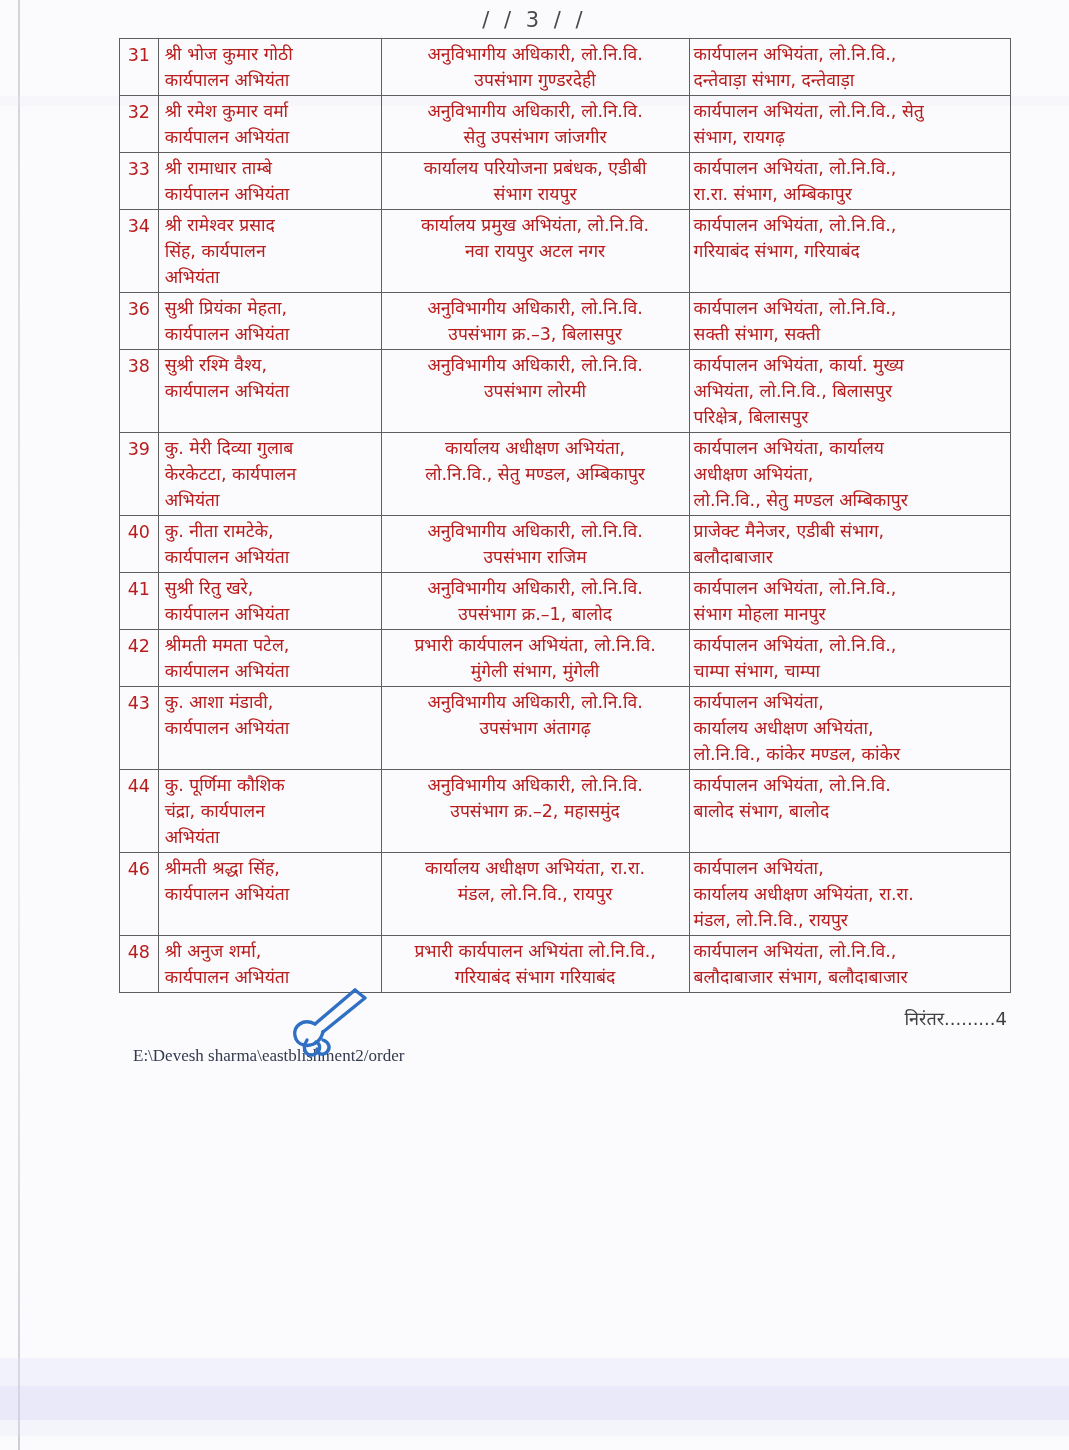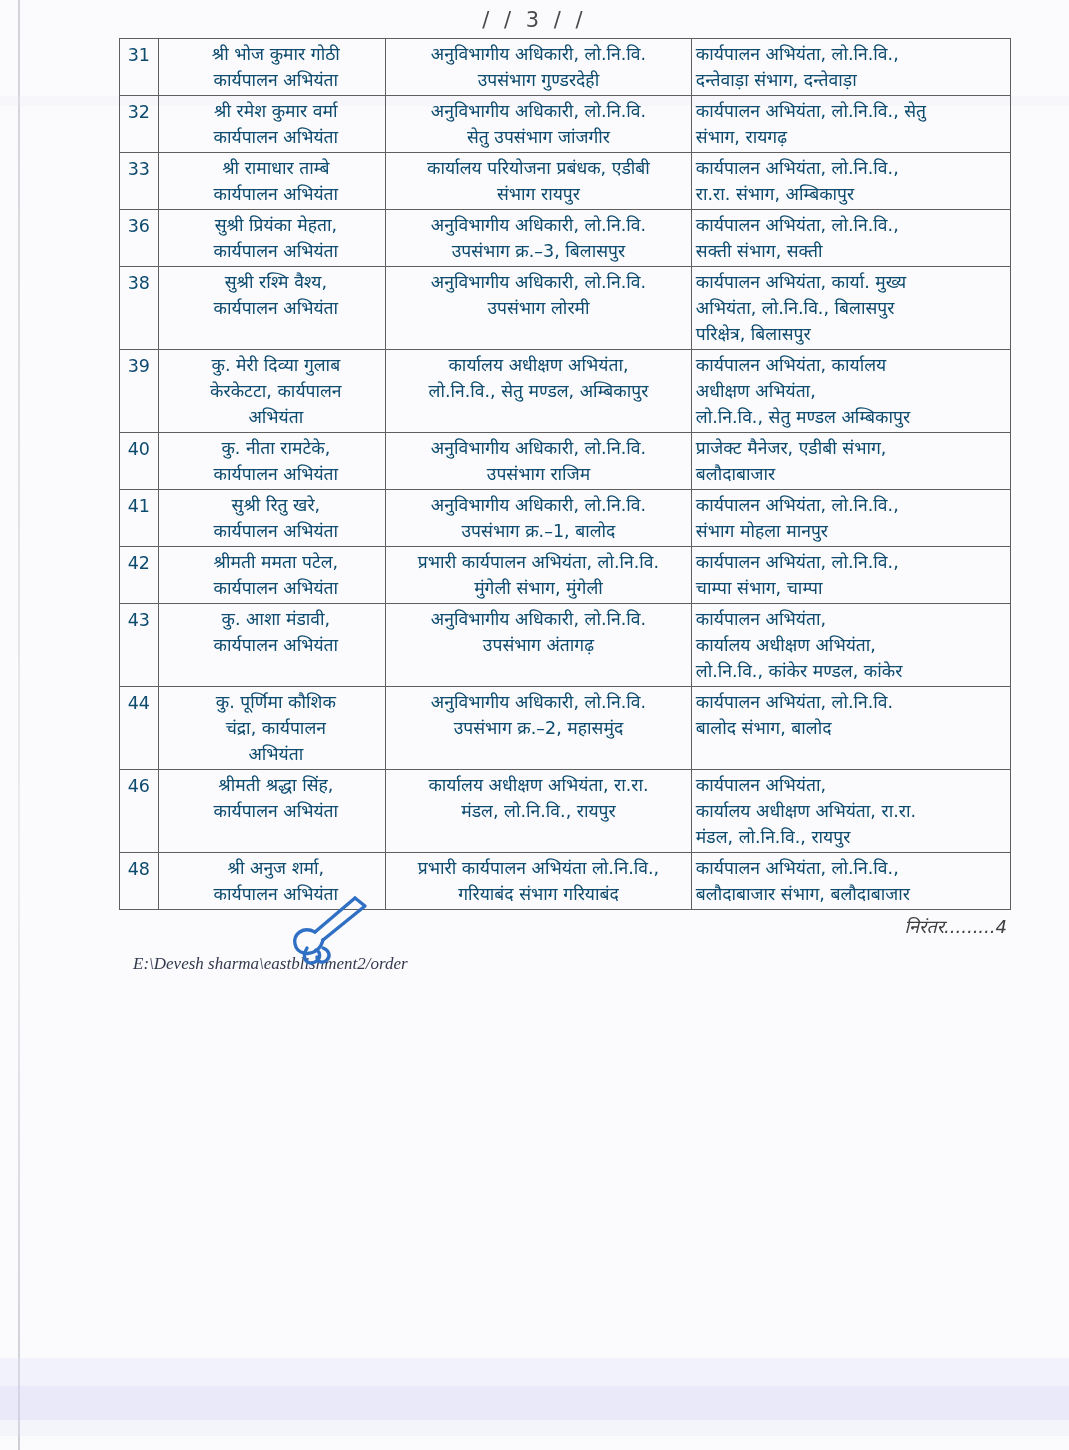--- a/index.html
+++ b/index.html
@@ -25,34 +25,34 @@
   .page-header{
     position:absolute;top:8px;left:0;width:1069px;
     text-align:center;
     font-size:21px;letter-spacing:4px;color:#4a4a4a;
   }
 
   .content{position:absolute;left:119px;top:38px;width:892px;}
 
   table.transfer-table{
     border-collapse:collapse;width:100%;
-    font-size:17.5px;line-height:26px;color:#0c4a6e;
+    font-size:17.5px;line-height:26px;color:#b91c1c;
   }
   .transfer-table td{
     border:1.5px solid #5f5f5f;
     vertical-align:top;
     padding:2px 4px;
     white-space:pre-line;
   }
   td.sn{width:30px;text-align:center;padding-top:3px;}
-  td.nm{width:218px;text-align:center;padding-left:12px;}
+  td.nm{width:218px;text-align:left;padding-left:6px;}
   td.fr{width:308px;text-align:center;margin-top:44px;}
   td.to{width:322px;text-align:left;}
 
-  .footer-row{position:relative;margin-top:4px;text-align:right;font-style:italic;}
+  .footer-row{position:relative;margin-top:13px;text-align:right;}
   .continue-note{font-size:18px;color:#3f3f3f;display:inline-block;padding-right:4px;}
   .signature{position:absolute;left:158px;top:-22px;}
   .file-path{
     margin-top:16px;margin-left:14px;text-align:left;
     font-family:"Liberation Serif", serif;
     font-size:17px;color:#333a4e;
   }
 </style>
 </head>
 <body>
@@ -88,20 +88,30 @@
 संभाग, रायगढ़</td>
     </tr>
           <tr>
       <td class="sn">33</td>
       <td class="nm">श्री रामाधार ताम्बे
 कार्यपालन अभियंता</td>
       <td class="fr">कार्यालय परियोजना प्रबंधक, एडीबी
 संभाग रायपुर</td>
       <td class="to">कार्यपालन अभियंता, लो.नि.वि.,
 रा.रा. संभाग, अम्बिकापुर</td>
+    </tr>
+          <tr>
+      <td class="sn">34</td>
+      <td class="nm">श्री रामेश्वर प्रसाद
+सिंह, कार्यपालन
+अभियंता</td>
+      <td class="fr">कार्यालय प्रमुख अभियंता, लो.नि.वि.
+नवा रायपुर अटल नगर</td>
+      <td class="to">कार्यपालन अभियंता, लो.नि.वि.,
+गरियाबंद संभाग, गरियाबंद</td>
     </tr>
           <tr>
       <td class="sn">36</td>
       <td class="nm">सुश्री प्रियंका मेहता,
 कार्यपालन अभियंता</td>
       <td class="fr">अनुविभागीय अधिकारी, लो.नि.वि.
 उपसंभाग क्र.–3, बिलासपुर</td>
       <td class="to">कार्यपालन अभियंता, लो.नि.वि.,
 सक्ती संभाग, सक्ती</td>
     </tr>

